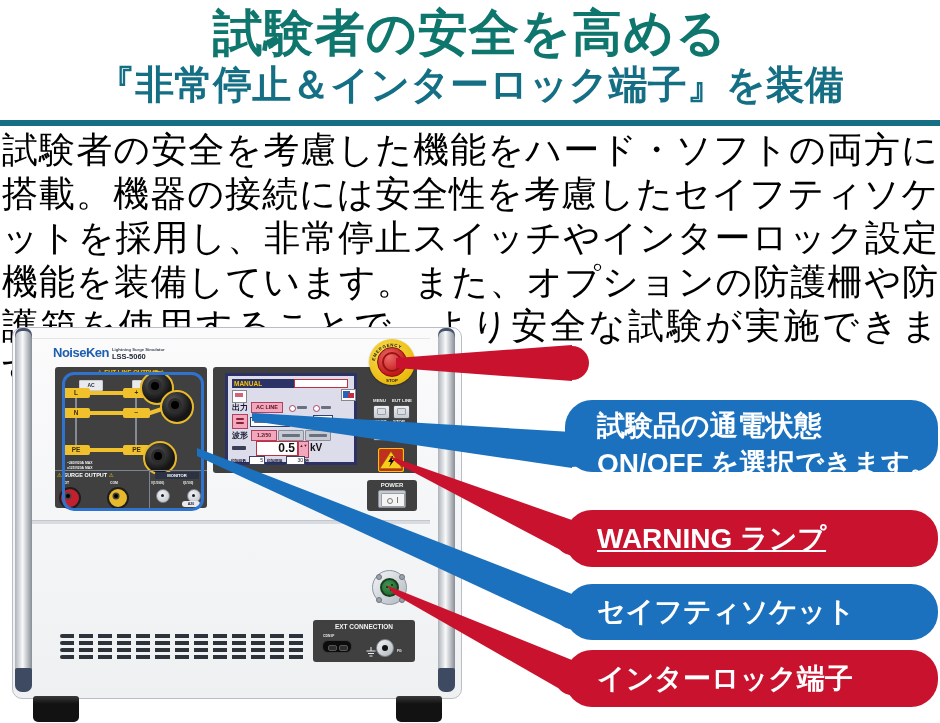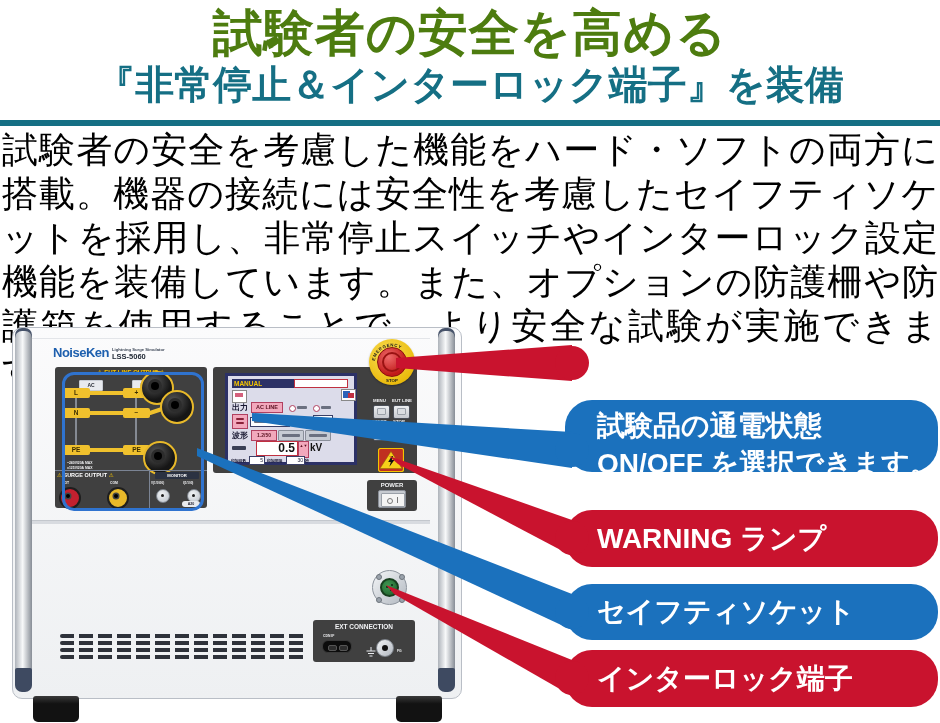--- a/index.html
+++ b/index.html
@@ -1,20 +1,20 @@
 <!DOCTYPE html>
 <html><head>
 <meta charset="utf-8">
 <style>
   html,body{margin:0;padding:0;background:#fff;}
   #page{position:relative;width:940px;height:723px;background:#fff;overflow:hidden;
         font-family:"Liberation Sans","DejaVu Sans",sans-serif;}
   .abs{position:absolute;}
   
-  .big-title{width:940px;text-align:center;font-size:50px;font-weight:bold;color:#4d7c0f;letter-spacing:1px;white-space:nowrap;}
+  .big-title{width:940px;text-align:center;font-size:50px;font-weight:bold;color:#0f766e;letter-spacing:1px;white-space:nowrap;}
   .sub-title{width:940px;text-align:center;font-size:39px;font-weight:bold;color:#156f84;letter-spacing:0px;white-space:nowrap;}
   .teal-bar{background:#156f84;}
   .body-text{font-size:36px;line-height:44px;color:#000;text-align:justify;}
   
   .case{background:linear-gradient(#fbfbfc,#eef0f2);border:1px solid #b9bec6;border-radius:10px;}
   .bar{background:linear-gradient(90deg,#aeb3ba,#f8f9fa 45%,#878d96);border-radius:7px;}
   .cap-top{background:#47536a;border-radius:7px 7px 2px 2px;}
   .cap-bot{background:#3e4a61;border-radius:2px 2px 7px 7px;}
   .seam{background:#d8dbe0;border-top:1px solid #c3c7cd;}
   .panel{background:#404040;border-radius:3px;color:#fff;}
@@ -262,21 +262,21 @@
 
     <div class="abs foot" style="left:33px;top:696px;"></div>
     <div class="abs foot" style="left:396px;top:696px;"></div>
   </div>
 
   <div class="abs callout blue" style="left:565px;top:400px;height:72px;">
     <span class="pad" style="top:7px;line-height:38px;">試験品の通電状態</span>
     <span class="pad" style="top:45px;line-height:38px;">ON/OFF を選択できます。</span>
   </div>
   <div class="abs callout red" style="left:565px;top:510px;height:57px;">
-    <span class="pad" style="line-height:57px;">WARNING ランプ</span>
+    <span class="pad" style="line-height:57px;text-decoration:underline;">WARNING ランプ</span>
   </div>
   <div class="abs callout blue" style="left:565px;top:584px;height:56px;">
     <span class="pad" style="line-height:56px;">セイフティソケット</span>
   </div>
   <div class="abs callout red" style="left:565px;top:650px;height:57px;">
     <span class="pad" style="line-height:57px;">インターロック端子</span>
   </div>
 
   <svg class="abs" style="left:0;top:0;z-index:3;pointer-events:none;" width="940" height="723">
     <g>

